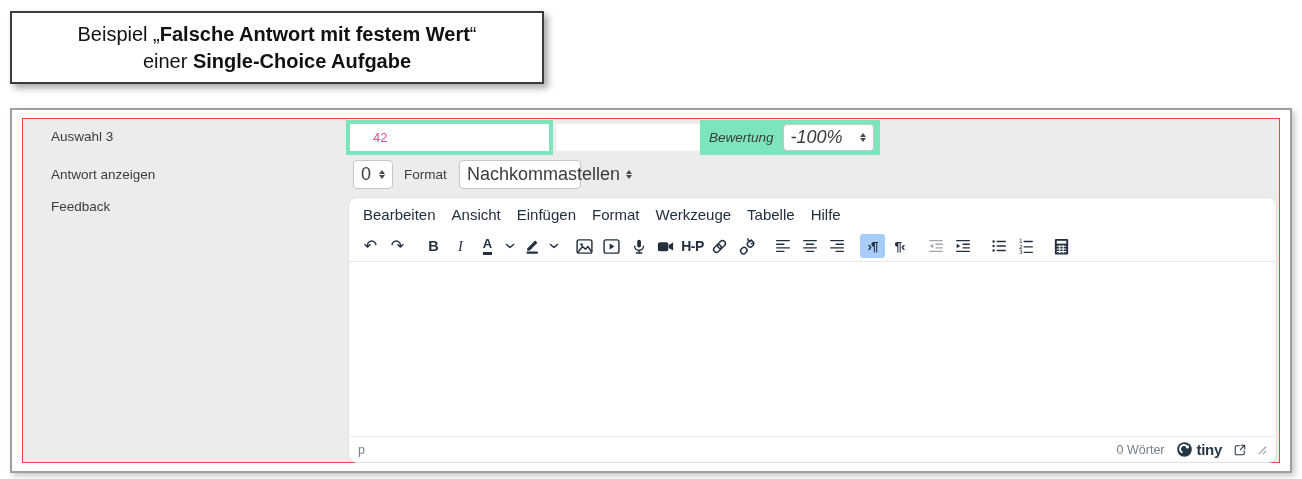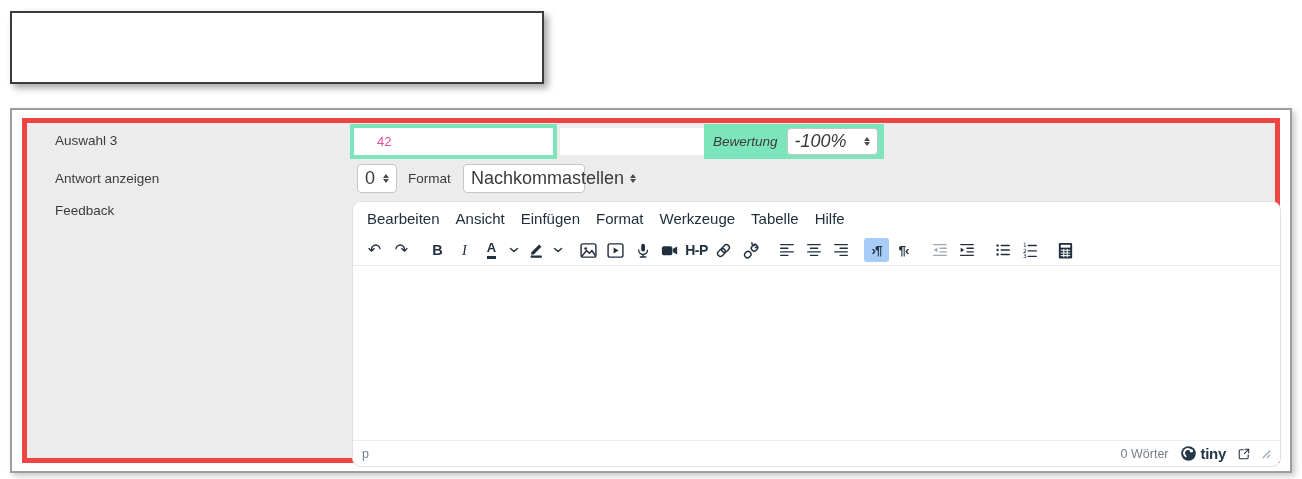--- a/index.html
+++ b/index.html
@@ -9,21 +9,21 @@
   
   .title-box { position:absolute; left:10px; top:11px; width:534px; height:73px;
     background:#fff; border:2px solid #3b3b3b; box-shadow:4px 4px 7px rgba(0,0,0,.35);
     text-align:center; padding-top:8px; font-size:20px; line-height:27px; color:#111; }
   .title-box b { font-weight:bold; }
 
   
   .outer { position:absolute; left:10px; top:108px; width:1282px; height:365px;
     background:#fff; border:2px solid #9e9e9e; box-shadow:3px 3px 6px rgba(0,0,0,.22); }
   .panel { position:absolute; left:10px; top:8px; width:1258px; height:345px;
-    background:#ececec; border:5px solid #ef4444; }
+    background:#ececec; border:1px solid #ef4444; }
 
   .flabel { position:absolute; font-size:13.5px; color:#3c3c3c; }
 
   .hl { position:absolute; background:#7de5bc; display:flex; align-items:center; }
   .txtin { border:none; outline:none; background:#fff; font-size:13px; color:#ec4899;
     font-family:"Liberation Sans", sans-serif; padding:0 23px; }
 
   .selbox { position:absolute; background:#fff; border:1px solid #c6c6c6; border-radius:4px;
     display:flex; align-items:center; justify-content:space-between; padding:0 7px;
     font-size:18px; color:#3c3c3c; cursor:pointer; }
@@ -60,20 +60,22 @@
   .sb-right { display:flex; align-items:center; gap:11px; }
   .brand { display:flex; align-items:center; gap:4px; cursor:pointer; }
   .brand-txt { font-weight:bold; font-size:15px; color:#243746; letter-spacing:-0.3px; }
 </style>
 </head>
 <body>
 
 <div class="canvas">
 
   <div class="title-box">
+    <div><span>Beispiel „</span><b>Falsche Antwort mit festem Wert</b><span>“</span></div>
+    <div><span>einer </span><b>Single-Choice Aufgabe</b></div>
   </div>
 
   <div class="outer">
     <div class="panel">
 
       <div class="flabel" style="left:28px; top:10px;">Auswahl 3</div>
 
       <div class="hl" style="left:323px; top:1px; width:207px; height:35px; padding:4px;">
         <input class="txtin" style="width: 100%; height: 100%;" value="42">
       </div>

